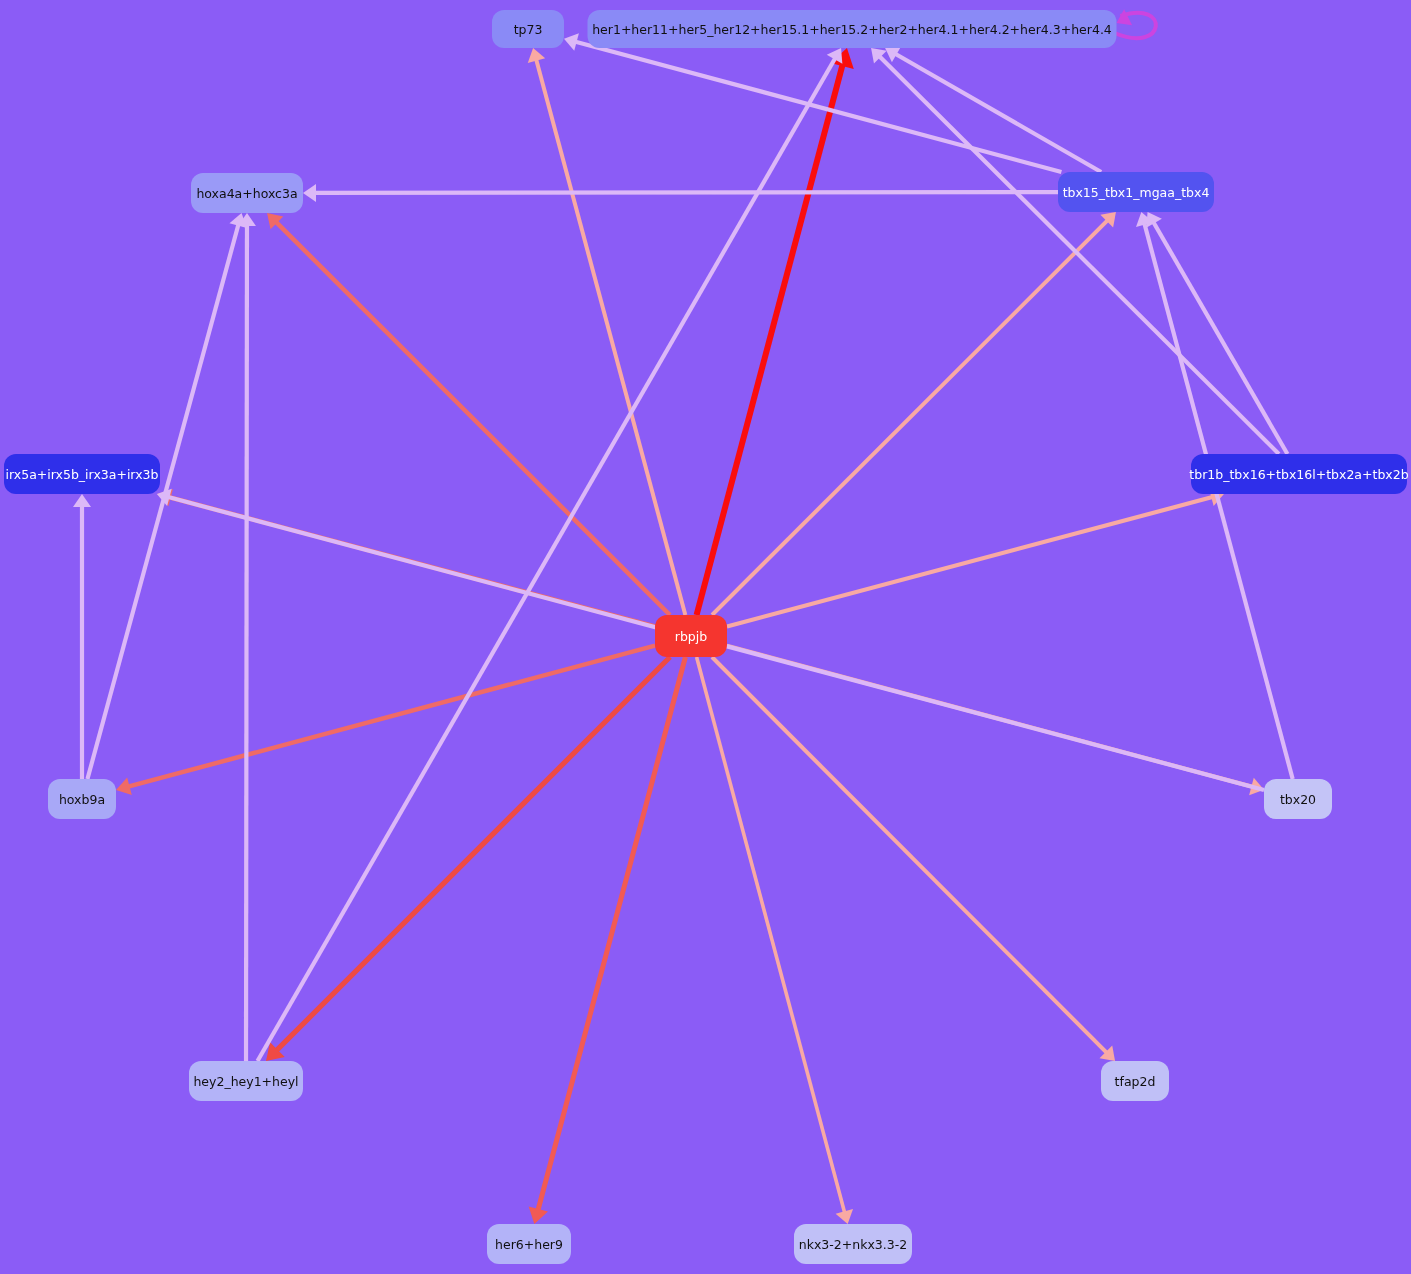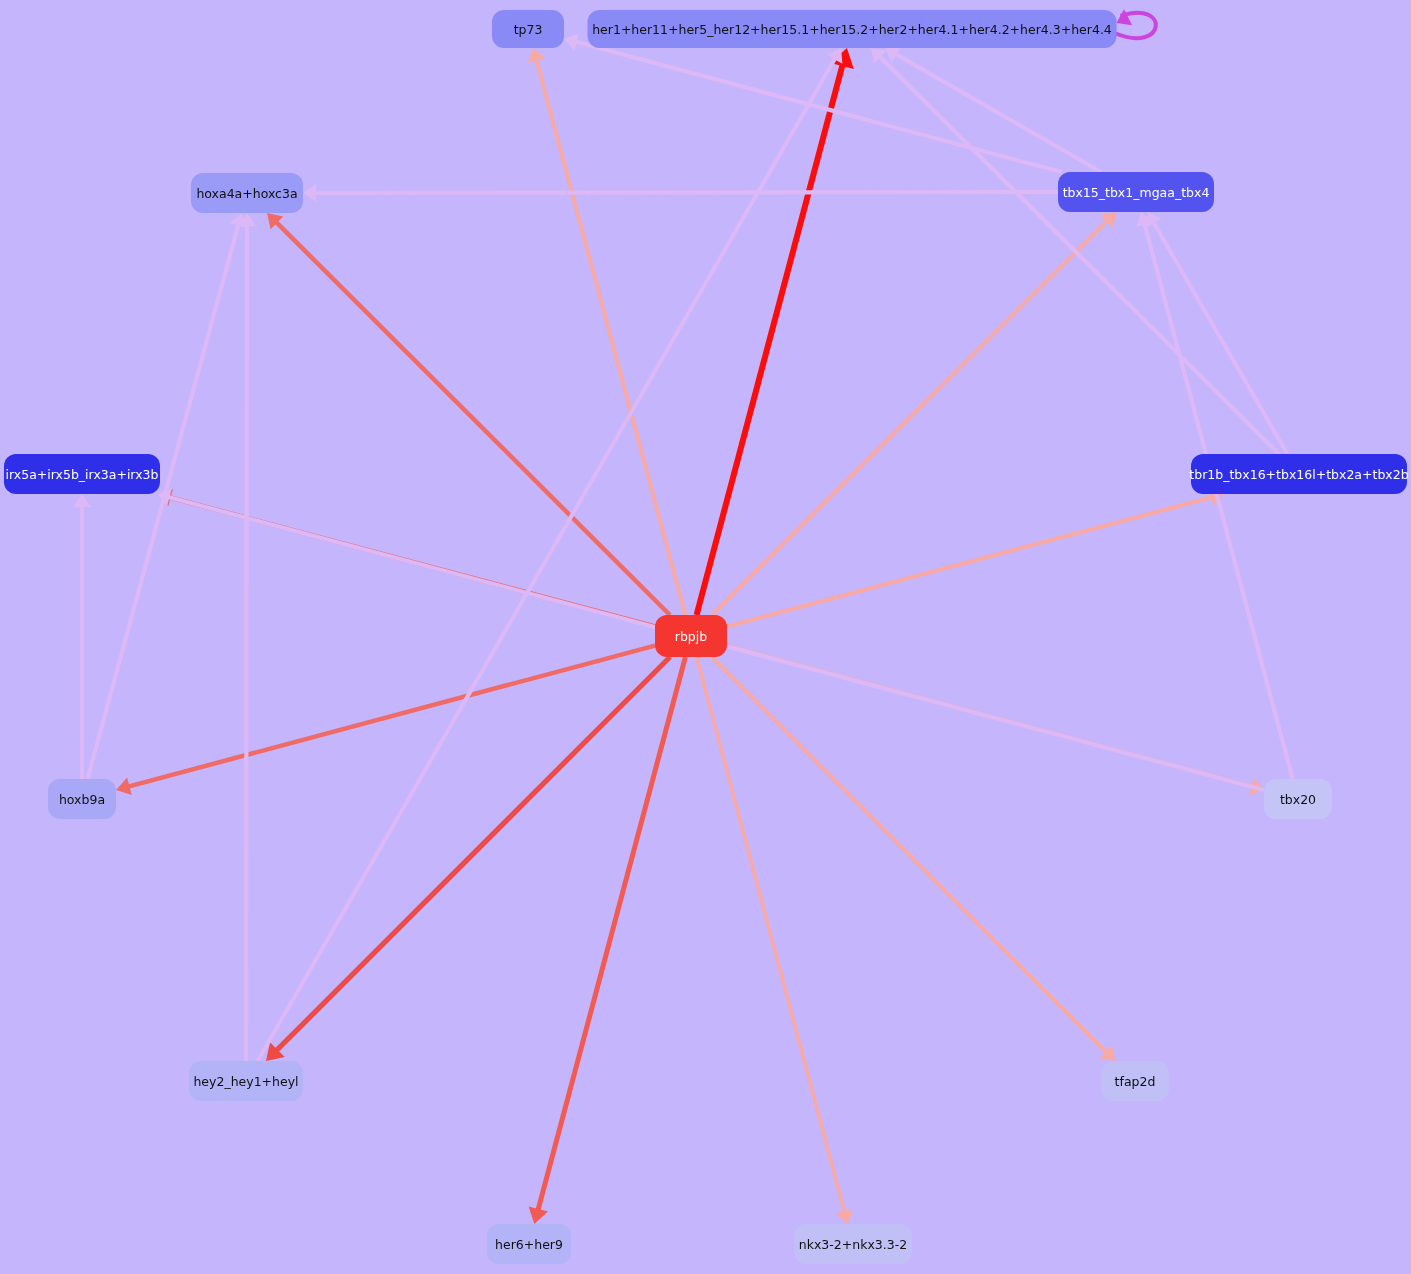--- a/index.html
+++ b/index.html
@@ -10,21 +10,21 @@
   body {
     width: 1411px;
     height: 1274px;
     font-family: "DejaVu Sans", sans-serif;
     overflow: hidden;
   }
   #graph-root {
     position: relative;
     width: 1411px;
     height: 1274px;
-    background: #c4b5fd;
+    background: #8b5cf6;
   }
   svg#network-svg {
     position: absolute;
     top: 0;
     left: 0;
     width: 1411px;
     height: 1274px;
     display: block;
   }
   .node-rect {

